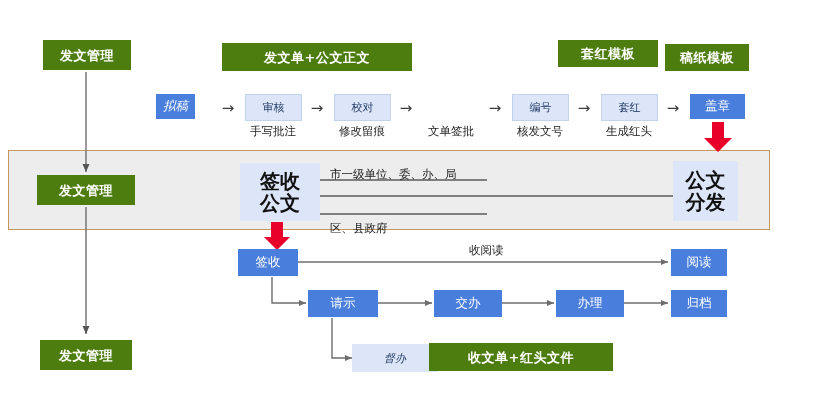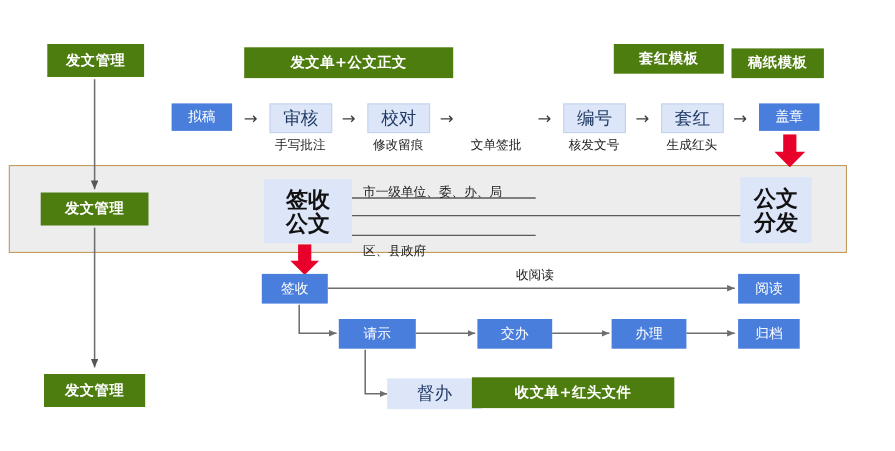--- a/index.html
+++ b/index.html
@@ -42,21 +42,21 @@
     font-size: 12.5px;
     line-height: 1;
   }
   
   .lightbox {
     background: #DCE6F8;
     color: #1F3864;
     display: flex;
     align-items: center;
     justify-content: center;
-    font-size: 16px;
+    font-size: 11px;
     line-height: 1;
   }
   .lightbox.bordered { border: 1px solid #C3D3EE; }
 
   .bigbox {
     font-size: 20px;
     font-weight: bold;
     color: #111111;
     flex-direction: column;
     line-height: 1.12;
@@ -143,21 +143,21 @@
   </svg>
 
   <div class="abs redbox" style="left:43px; top:40px; width:88px; height:30px;">发文管理</div>
 
   <div class="abs redbox" style="left:222px; top:43px; width:190px; height:28px;">发文单+公文正文</div>
 
   <div class="abs redbox" style="left:558px; top:40px; width:100px; height:27px;">套红模板</div>
 
   <div class="abs redbox" style="left:665px; top:44px; width:84px; height:27px;">稿纸模板</div>
 
-  <div class="abs bluebox" style="left:156px; top:94px; width:55px; height:25px;">拟稿</div>
+  <div class="abs bluebox" style="left:156px; top:94px; width:39px; height:25px;font-style:italic;">拟稿</div>
   <div class="abs arrow-glyph" style="left:214px; top:101px; width:28px;">→</div>
 
   <div class="abs lightbox bordered" style="left:245px; top:94px; width:55px; height:25px;">审核</div>
   <div class="abs caption" style="left:235px; top:126px; width:76px;">手写批注</div>
   <div class="abs arrow-glyph" style="left:303px; top:101px; width:28px;">→</div>
 
   <div class="abs lightbox bordered" style="left:334px; top:94px; width:55px; height:25px;">校对</div>
   <div class="abs caption" style="left:324px; top:126px; width:76px;">修改留痕</div>
   <div class="abs arrow-glyph" style="left:392px; top:101px; width:28px;">→</div>
 
@@ -208,19 +208,19 @@
   <div class="abs bluebox" style="left:671px; top:249px; width:56px; height:27px;">阅读</div>
 
   <div class="abs bluebox" style="left:308px; top:290px; width:70px; height:27px;">请示</div>
 
   <div class="abs bluebox" style="left:434px; top:290px; width:68px; height:27px;">交办</div>
 
   <div class="abs bluebox" style="left:556px; top:290px; width:68px; height:27px;">办理</div>
 
   <div class="abs bluebox" style="left:671px; top:290px; width:56px; height:27px;text-align:right;">归档</div>
 
-  <div class="abs lightbox" style="left:352px; top:344px; width:86px; height:28px;">督办</div>
+  <div class="abs lightbox" style="left:352px; top:344px; width:86px; height:28px;font-style:italic;">督办</div>
 
   <div class="abs redbox" style="left:40px; top:340px; width:92px; height:30px;">发文管理</div>
 
   <div class="abs redbox" style="left:429px; top:343px; width:184px; height:28px;">收文单+红头文件</div>
 
 </div>
 
 </body></html>

